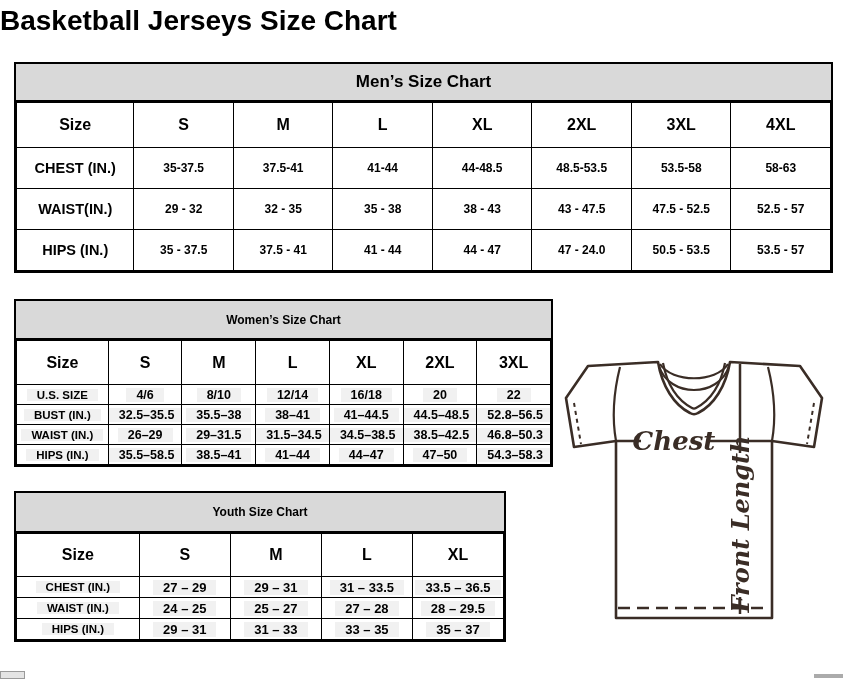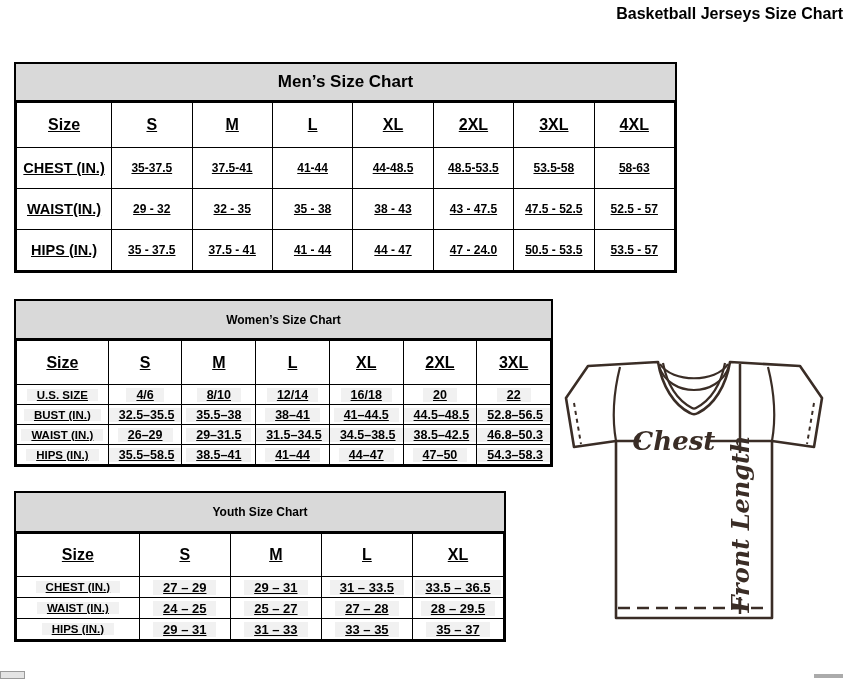--- a/index.html
+++ b/index.html
@@ -1,35 +1,35 @@
 <!DOCTYPE html>
 <html><head>
 <meta charset="utf-8">
 <style>
   html,body{margin:0;padding:0;}
   body{
     width:843px;height:679px;position:relative;background:#ffffff;
     font-family:"Liberation Sans", sans-serif;color:#000;overflow:hidden;
   }
   .page-title{
-    position:absolute;left:0;top:5px;width:843px;text-align:right;
-    font-size:16px;font-weight:bold;letter-spacing:0px;
+    position:absolute;left:0;top:5px;width:843px;text-align:left;
+    font-size:28px;font-weight:bold;letter-spacing:0px;
   }
   .chart{position:absolute;border:2px solid #000;background:#fff;box-sizing:border-box;}
   .chart-band{
     background:#d9d9d9;border-bottom:2px solid #000;display:flex;
     align-items:center;justify-content:center;font-weight:bold;
   }
-  table{border-collapse:collapse;width:100%;table-layout:fixed;text-decoration:underline;}
+  table{border-collapse:collapse;width:100%;table-layout:fixed;}
   th,td{
     border:1.5px solid #000;text-align:center;vertical-align:middle;
     font-weight:bold;padding:0;overflow:hidden;white-space:nowrap;
   }
   
-  .chart--men{left:14px;top:62px;width:663px;}
+  .chart--men{left:14px;top:62px;width:819px;}
   .chart--men .chart-band{height:36px;font-size:17px;}
   .chart--men th{height:44px;font-size:16px;}
   .chart--men td{height:40px;font-size:12px;}
   .chart--men th:first-child{width:14.3%;}
   .chart--men td:first-child{font-size:14.5px;}
   
   .chart--women{left:14px;top:299px;width:539px;}
   .chart--women .chart-band{height:37px;font-size:12px;}
   .chart--women th{height:43px;font-size:16px;}
   .chart--women td{height:19px;font-size:12.5px;}

